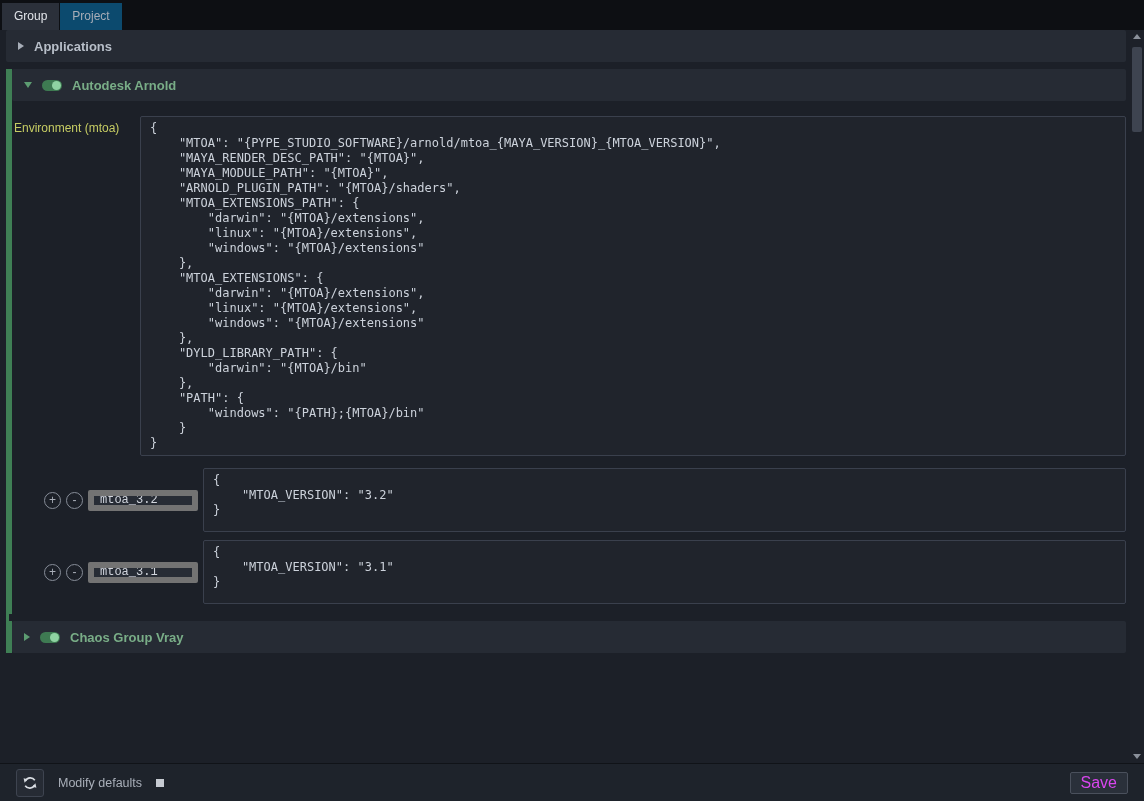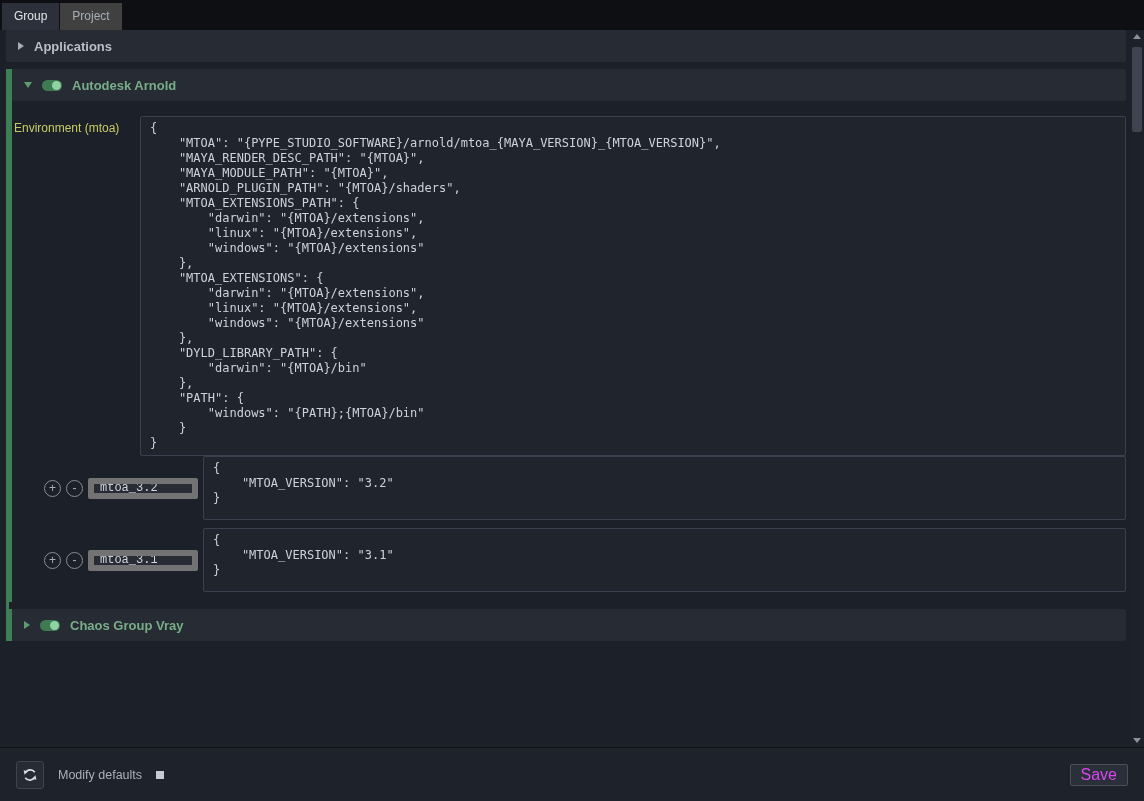--- a/index.html
+++ b/index.html
@@ -12,21 +12,21 @@
   }
   .app { display:flex; flex-direction:column; height:801px; }
 
   
   .tabbar {
     height:30px; background:#0d0f13;
     display:flex; align-items:flex-end; padding-left:2px; gap:1px; flex:none;
   }
   .tab {
     padding:6px 12px 7px 12px; font-size:12px;
-    background:#404040; color:#a7adb7; cursor:pointer;
+    background:#0c4a6e; color:#a7adb7; cursor:pointer;
   }
   .tab.active { background:#2b303a; color:#e1e4e9; }
 
   
   .content-wrap { flex:1; display:flex; overflow:hidden; background:#1c2028; }
   .content { flex:1; overflow:hidden; padding:0 4px 0 6px; }
 
   .sec-header {
     height:32px; background:#262b34; border-radius:2px;
     display:flex; align-items:center; gap:10px; padding:0 12px;
@@ -53,21 +53,21 @@
     content:""; position:absolute; right:1px; top:1px;
     width:9px; height:9px; border-radius:50%; background:#8fd3a2;
   }
 
   
   .group { border-left:3px solid #3f7f55; margin-bottom:7px; }
   .tools-body { }
   .arnold-body { padding:8px 0 2px 2px; }
 
   
-  .env-row { display:flex; gap:5px; margin-bottom:0; }
+  .env-row { display:flex; gap:5px; margin-bottom:12px; }
   .env-label {
     flex:none; width:121px; padding-top:5px;
     color:#c6cc63; font-size:12px;
   }
   textarea.json-field {
     flex:1; background:#20242c; border:1px solid #3a404d; border-radius:2px;
     color:#ccd2db; font-family:"DejaVu Sans Mono", monospace;
     font-size:12px; line-height:15px; padding:4px 9px; resize:none;
     outline:none; white-space:pre; overflow:hidden;
   }
@@ -93,21 +93,21 @@
   
   .scrollbar { width:14px; flex:none; background:#1d2129; display:flex; flex-direction:column; }
   .sb-btn { height:13px; display:flex; align-items:center; justify-content:center; cursor:pointer; }
   .sb-up-arrow { width:0; height:0; border-style:solid; border-width:0 4px 5px 4px; border-color:transparent transparent #8a909a transparent; }
   .sb-down-arrow { width:0; height:0; border-style:solid; border-width:5px 4px 0 4px; border-color:#8a909a transparent transparent transparent; }
   .sb-track { flex:1; position:relative; }
   .sb-thumb { position:absolute; top:4px; left:2px; right:2px; height:85px; background:#3e4450; border-radius:2px; cursor:pointer; }
 
   
   .footer {
-    height:54px; flex:none; background:#1e232b; border-top:1px solid #101318;
+    height:38px; flex:none; background:#1e232b; border-top:1px solid #101318;
     display:flex; align-items:center; padding:0 16px; gap:14px;
   }
   .refresh-btn {
     width:28px; height:28px; background:#262b34; border:1px solid #3e4450;
     border-radius:3px; display:flex; align-items:center; justify-content:center;
     cursor:pointer; flex:none;
   }
   .modify-label { color:#a9afb9; font-size:12.5px; }
   .modify-square { width:8px; height:8px; background:#c6cad1; flex:none; }
   .save-btn {

